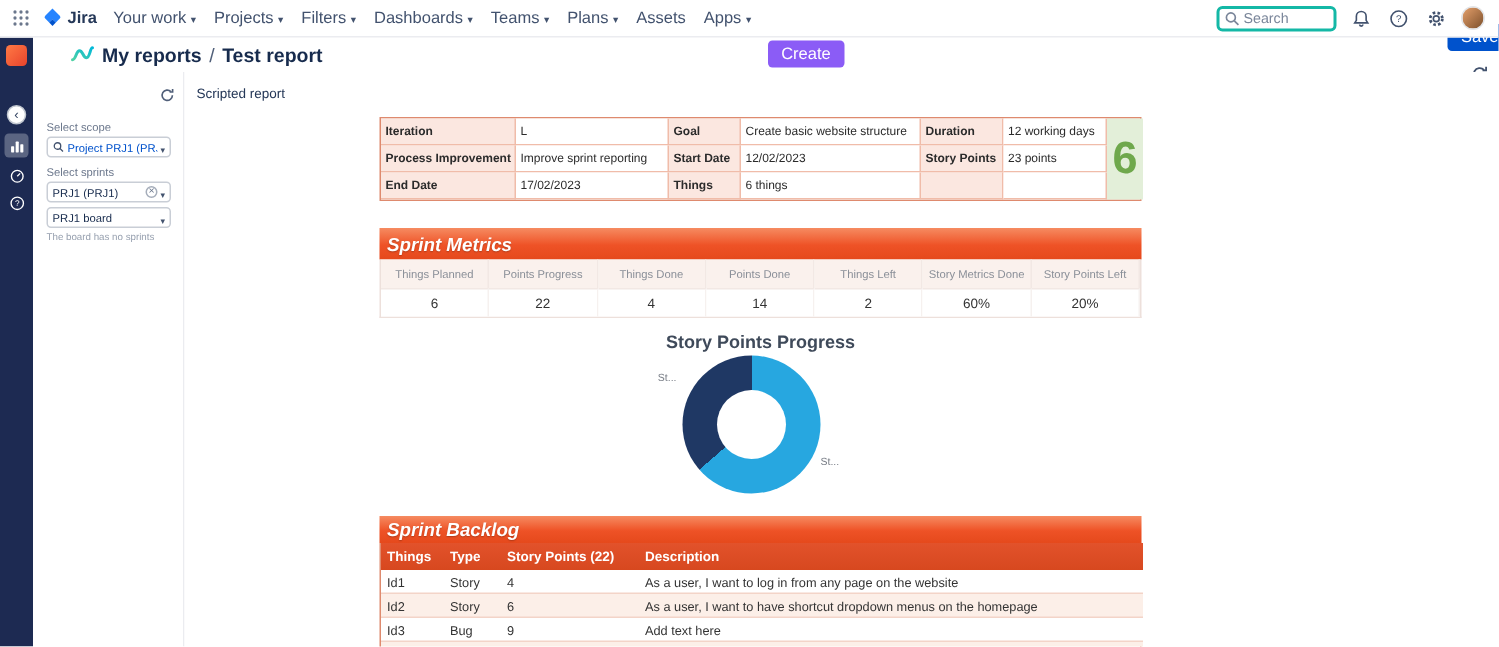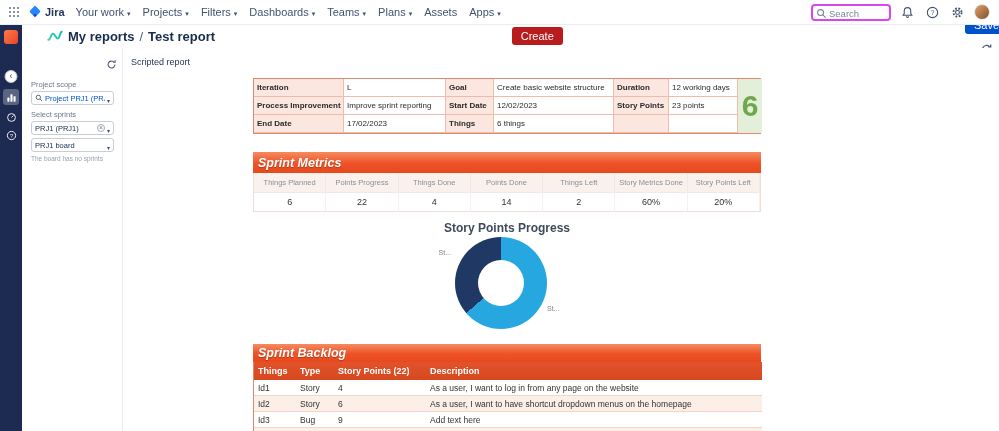--- a/index.html
+++ b/index.html
@@ -8,25 +8,25 @@
 
   
   .topnav { position:absolute; top:0; left:0; width:999px; height:25px; background:#fff;
     border-bottom:1px solid #EBECF0; display:flex; align-items:center; padding:0 6px; gap:2px; z-index:5; }
   .iconbtn { display:inline-flex; align-items:center; justify-content:center; background:none; border:none; padding:2px; cursor:pointer; }
   .jira-logo { display:inline-flex; align-items:center; gap:3px; padding:0 4px; cursor:pointer; }
   .jira-word { font-size:11px; font-weight:bold; color:#253858; }
   .navitem { display:inline-flex; align-items:center; gap:3px; font-size:11px; color:#42526E;
     padding:3px 5px; border-radius:3px; cursor:pointer; white-space:nowrap; }
   .chev::before { content:"▾"; font-size:7px; color:#42526E; }
-  .create-btn { background:#b91c1c; color:#fff; border:none; border-radius:3px; font-size:11px;
+  .create-btn { background:#8b5cf6; color:#fff; border:none; border-radius:3px; font-size:11px;
     font-family:inherit; padding:3px 9px; margin-left:4px; cursor:pointer;margin-top:48px; }
   .nav-right { margin-left:auto; display:flex; align-items:center; gap:8px; padding-right:3px; }
-  .searchbox { width:80px; height:17px; border:2px solid #d946ef; border-radius:4px;
-    display:flex; align-items:flex-end; padding:0 3px; gap:2px; background:#fff; }
+  .searchbox { width:80px; height:17px; border:2px solid #14b8a6; border-radius:4px;
+    display:flex; align-items:center; padding:0 3px; gap:2px; background:#fff; }
   .searchbox input { border:none; outline:none; width:58px; font-size:9.5px; font-family:inherit; color:#42526E; }
   .searchbox input::placeholder { color:#7A869A; }
   .avatar { width:16px; height:16px; border-radius:50%; background:linear-gradient(135deg,#E5A06B,#7C4F2B); border:1px solid #E3E5E8; cursor:pointer; }
 
   
   .page-header { position:absolute; top:25px; left:40px; width:977px; height:23px; display:flex;
     align-items:center; gap:5px; padding:0 9px 0 7px; background:#fff; }
   .crumb, .page-title { font-size:13px; font-weight:bold; color:#172B4D; cursor:pointer; }
   .crumb-sep { font-size:13px; color:#505F79; }
   .header-actions { margin-left:auto; display:flex; align-items:center; gap:7px;flex-direction:column; }
@@ -251,21 +251,21 @@
   </span>
 </div>
 
 <div class="sidepanel">
   <span class="panel-refresh">
     <svg width="11" height="11" viewBox="0 0 24 24" fill="none" stroke="#505F79" stroke-width="2.4">
         <path d="M19.5 12a7.5 7.5 0 11-2.2-5.3"></path>
         <path d="M19.8 2.8v4.4h-4.4"></path>
       </svg>
   </span>
-  <div class="panel-label">Project scope</div>
+  <div class="panel-label">Select scope</div>
   <div class="selectbox">
     <span style="display:inline-flex">
       <svg width="8" height="8" viewBox="0 0 24 24" fill="none" stroke="#42526E" stroke-width="2.6">
           <circle cx="10" cy="10" r="6.5"></circle>
           <path d="M15 15l6 6"></path>
         </svg>
     </span>
     <span class="val blue">Project PRJ1 (PRJ1)</span>
     <span class="sb-chev"></span>
   </div>

